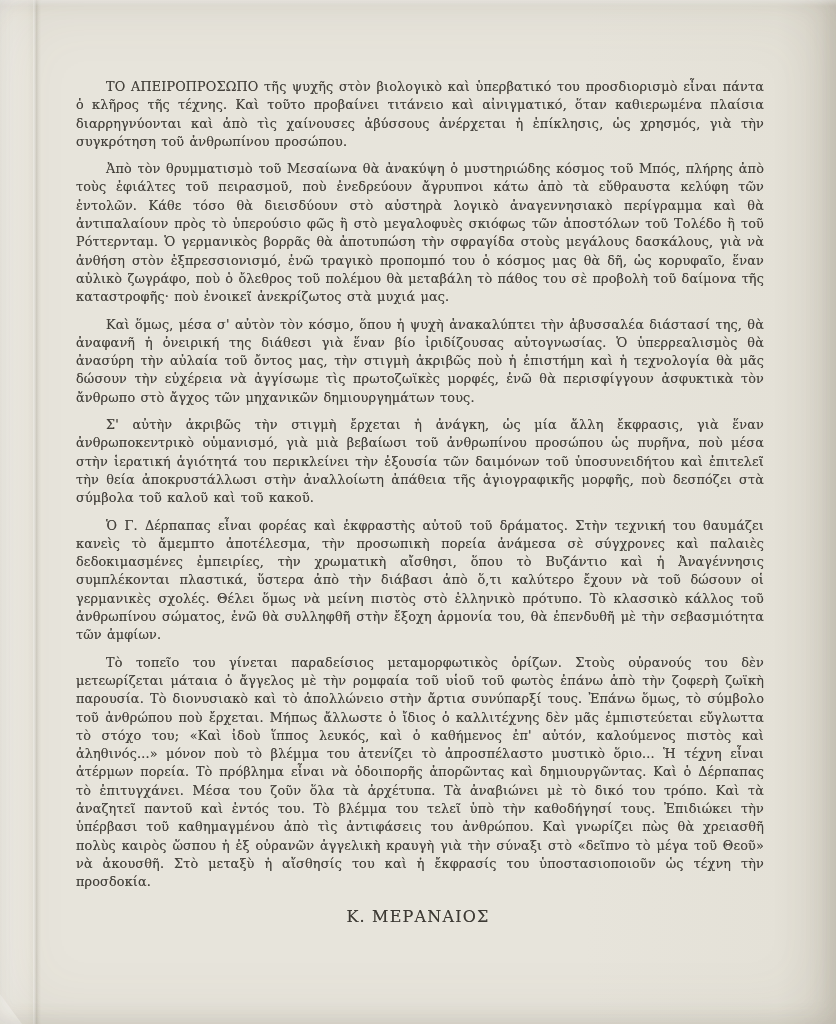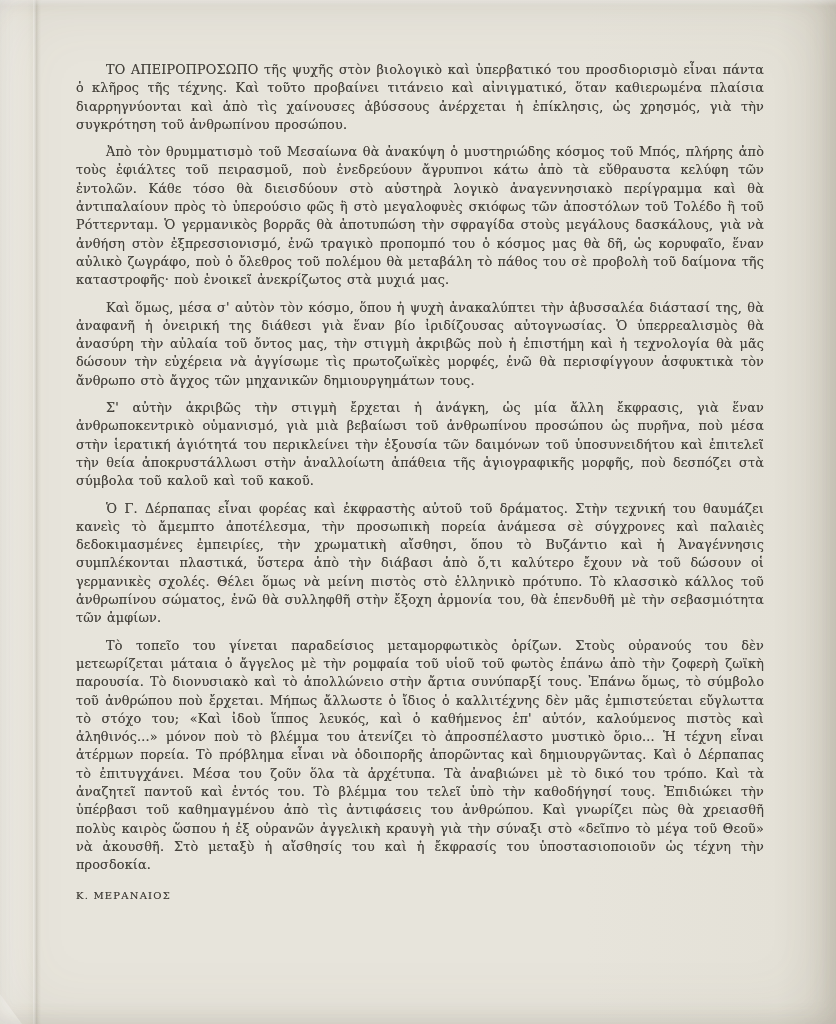--- a/index.html
+++ b/index.html
@@ -54,39 +54,39 @@
     inset: 0;
     box-shadow:
       inset 0 0 70px rgba(110, 102, 82, 0.10),
       inset -10px 0 22px rgba(110, 102, 82, 0.12),
       inset 0 -8px 18px rgba(110, 102, 82, 0.06);
     pointer-events: none;
   }
   .text-block {
     position: absolute;
     left: 76px;
-    top: 61px;
+    top: 78px;
     width: 688px;
     color: #403d37;
   }
   p.para {
     margin: 0 0 9px 0;
     text-align: justify;
     text-indent: 30px;
     font-size: 12.8px;
     line-height: 18.3px;
     letter-spacing: 0.15px;
     word-spacing: 1px;
     color: #44413b;
     text-shadow: 0 0 0.4px rgba(64, 61, 55, 0.55);
   }
   p.signature {
     margin: 16px 4px 0 0;
-    text-align: left;
-    font-size: 10px;
+    text-align: center;
+    font-size: 16px;
     letter-spacing: 1.2px;
     color: #3d3a34;
     text-shadow: 0 0 0.4px rgba(64, 61, 55, 0.55);
   }
 </style>
 </head>
 <body>
 
 <div class="scan">
   <div class="left-strip"></div>

